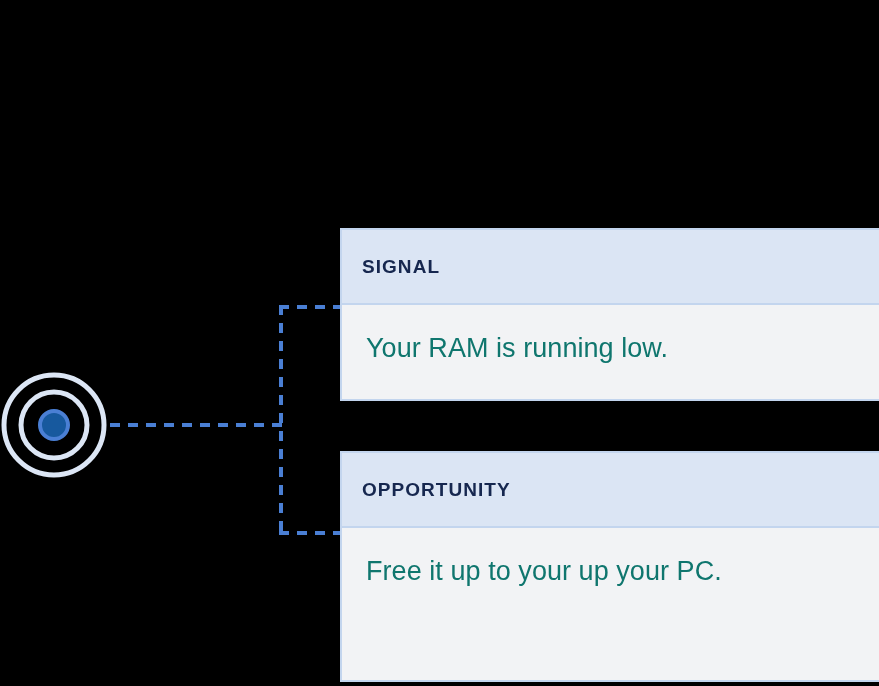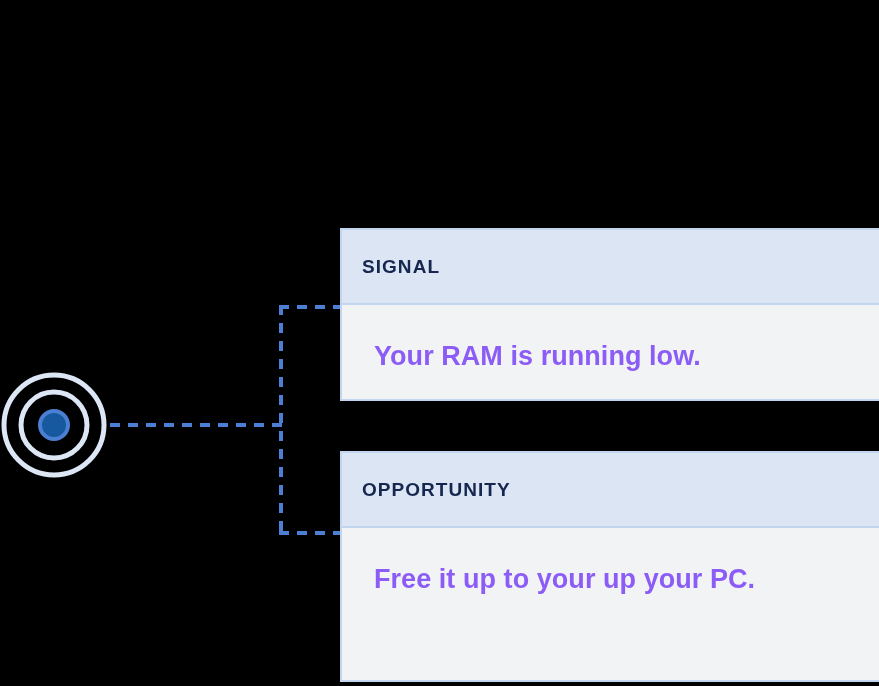--- a/index.html
+++ b/index.html
@@ -65,26 +65,26 @@
     font-size: 19px;
     font-weight: bold;
     letter-spacing: 0.055em;
   }
 
   .card-body {
     box-sizing: border-box;
     padding: 18px 20px 0 20px;
   }
   .card-body-text {
-    color: #8b5cf6;
+    color: #0f766e;
     font-size: 27px;
     line-height: 1.58;
-    font-weight: 700;
+    font-weight: 400;
     letter-spacing: 0.002em;
-    margin: 12px;
+    margin: 4px;
   }
 </style>
 </head>
 <body>
 
 <div id="stage">
 
   <svg id="connector-layer" viewBox="0 0 879 686">
 
     <line x1="110" y1="425" x2="283" y2="425" stroke="#4a7fd4" stroke-width="4" stroke-dasharray="10 8"></line>

